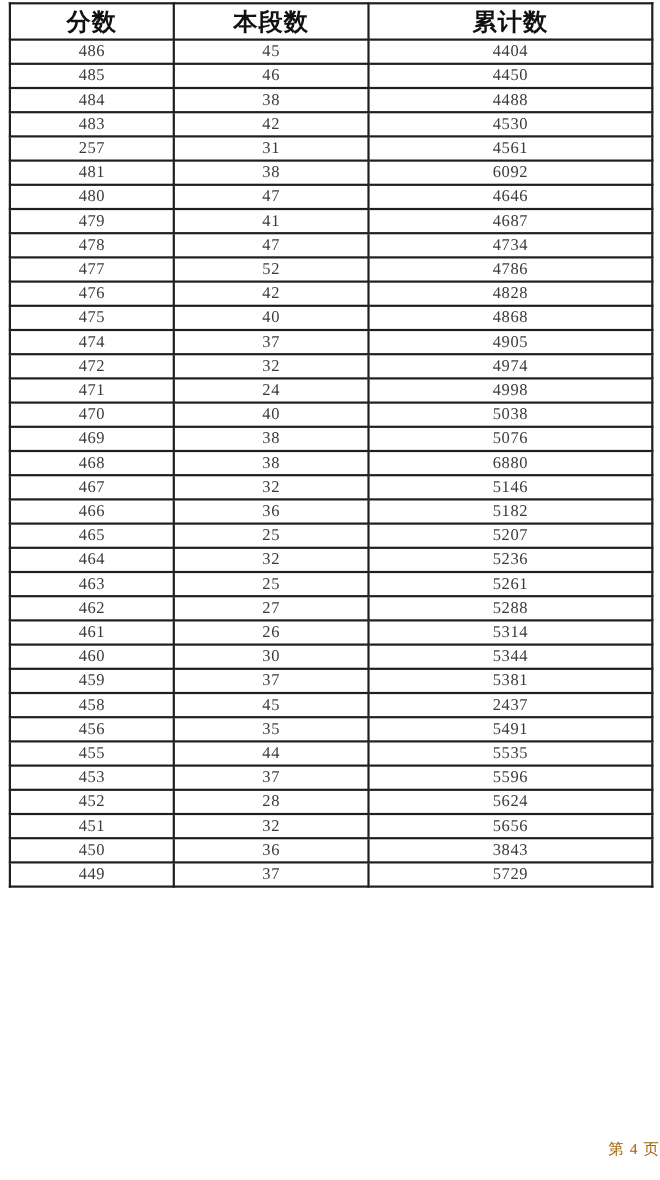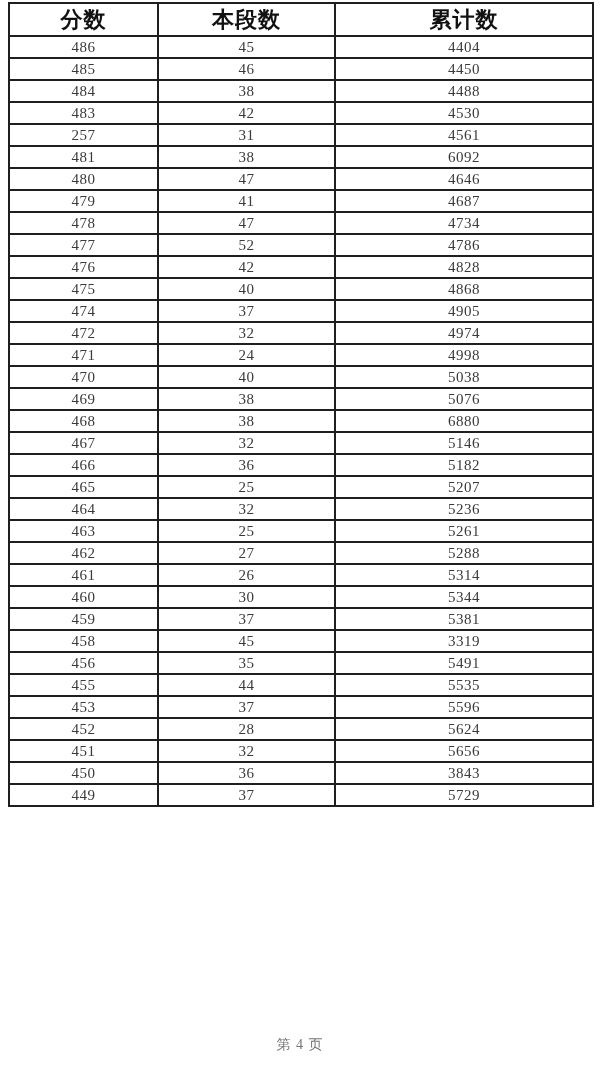--- a/index.html
+++ b/index.html
@@ -46,23 +46,23 @@
     height: 22px;
     font-size: 15px;
     color: #3a3a3a;
     letter-spacing: 0.5px;
   }
   .page-footer {
     position: absolute;
     left: 0;
     top: 1036px;
     width: 600px;
-    text-align: center;
+    text-align: right;
     font-size: 14px;
-    color: #737373;
+    color: #a16207;
     letter-spacing: 1px;
   }
 </style>
 </head>
 <body>
 
 <div class="page">
   <table class="score-table">
     <colgroup>
       <col class="c1">
@@ -208,21 +208,21 @@
           <td>5344</td>
         </tr>
         <tr>
           <td>459</td>
           <td>37</td>
           <td>5381</td>
         </tr>
         <tr>
           <td>458</td>
           <td>45</td>
-          <td>3319</td>
+          <td>2437</td>
         </tr>
         <tr>
           <td>456</td>
           <td>35</td>
           <td>5491</td>
         </tr>
         <tr>
           <td>455</td>
           <td>44</td>
           <td>5535</td>

